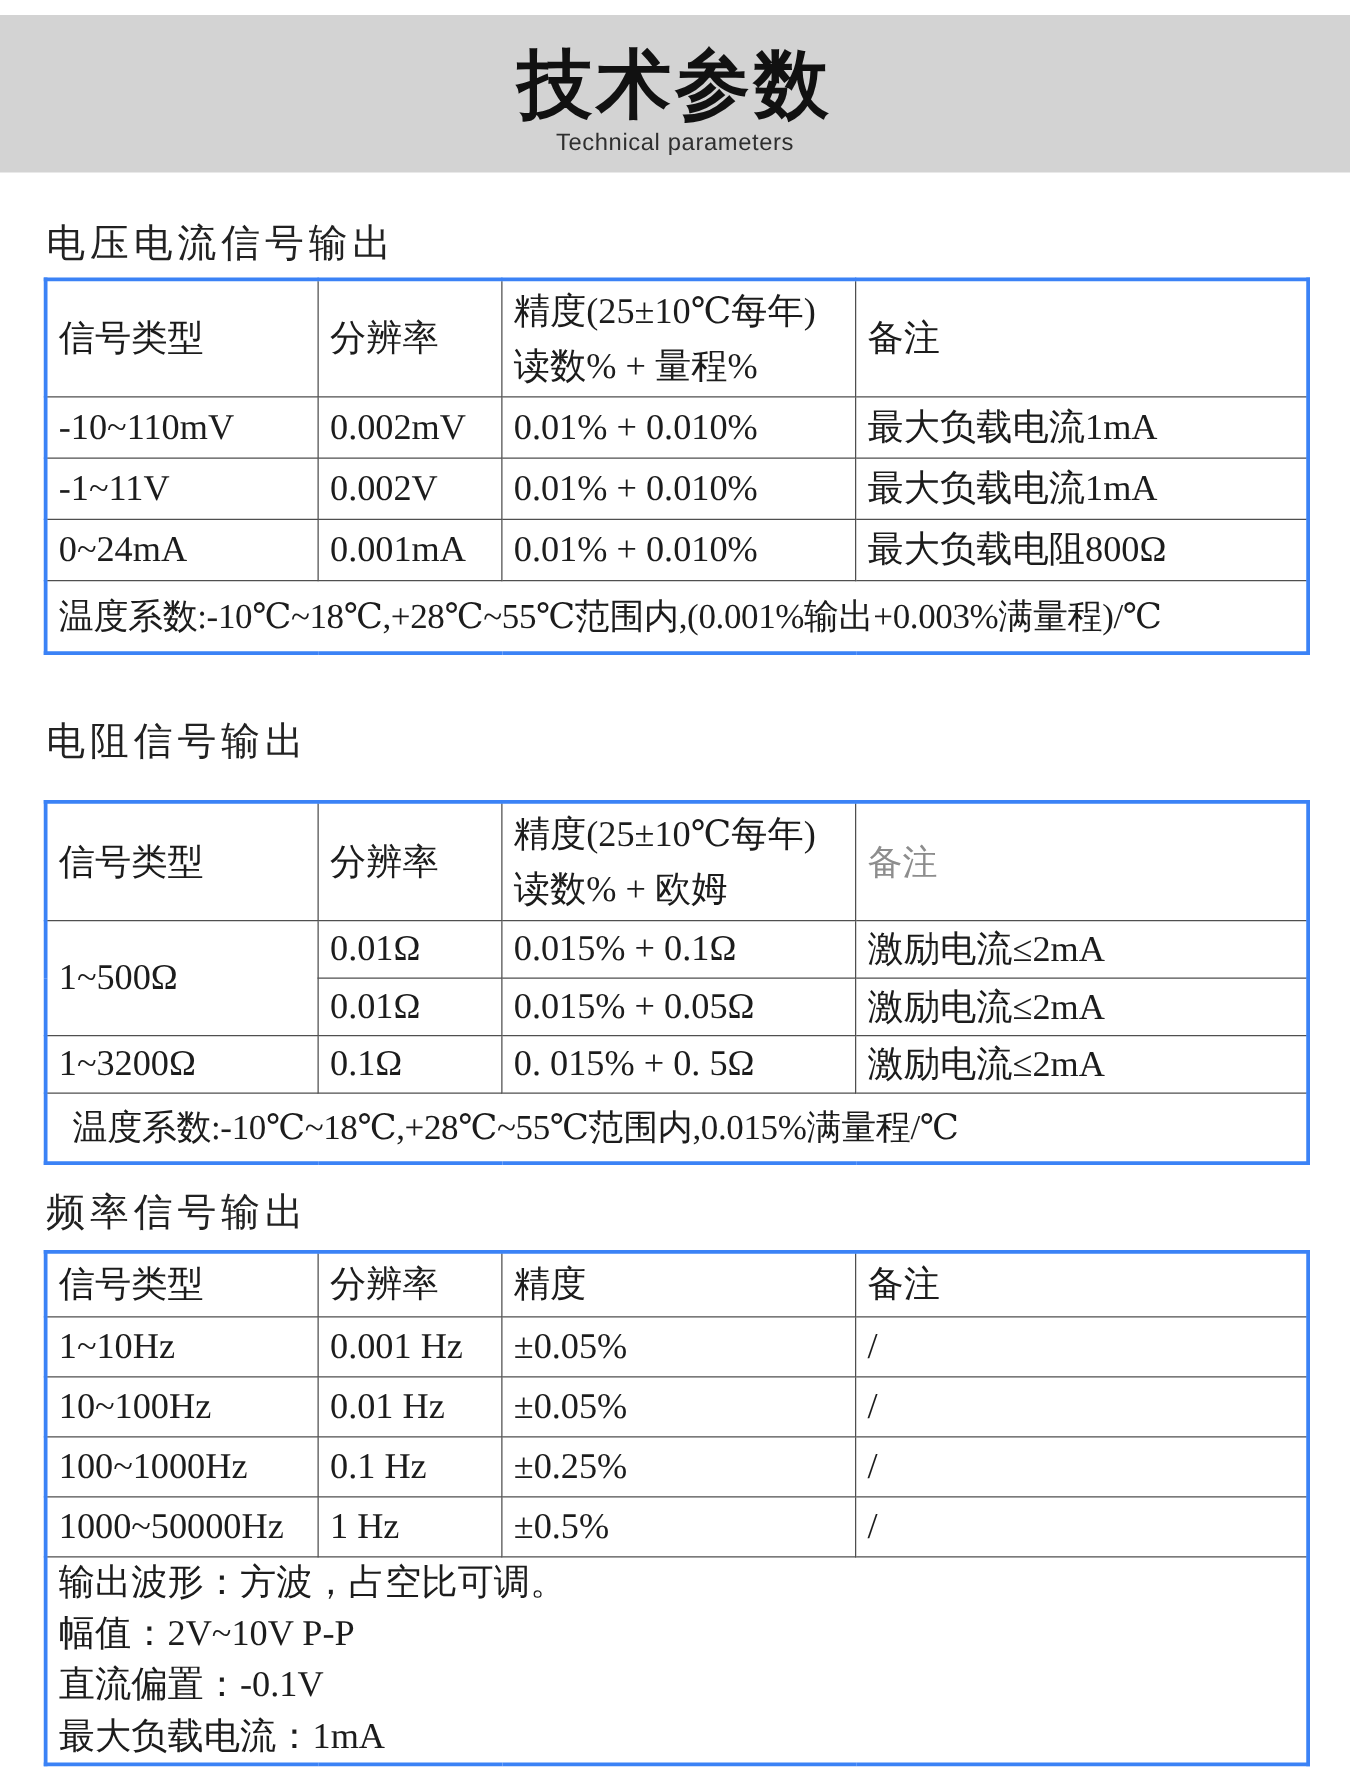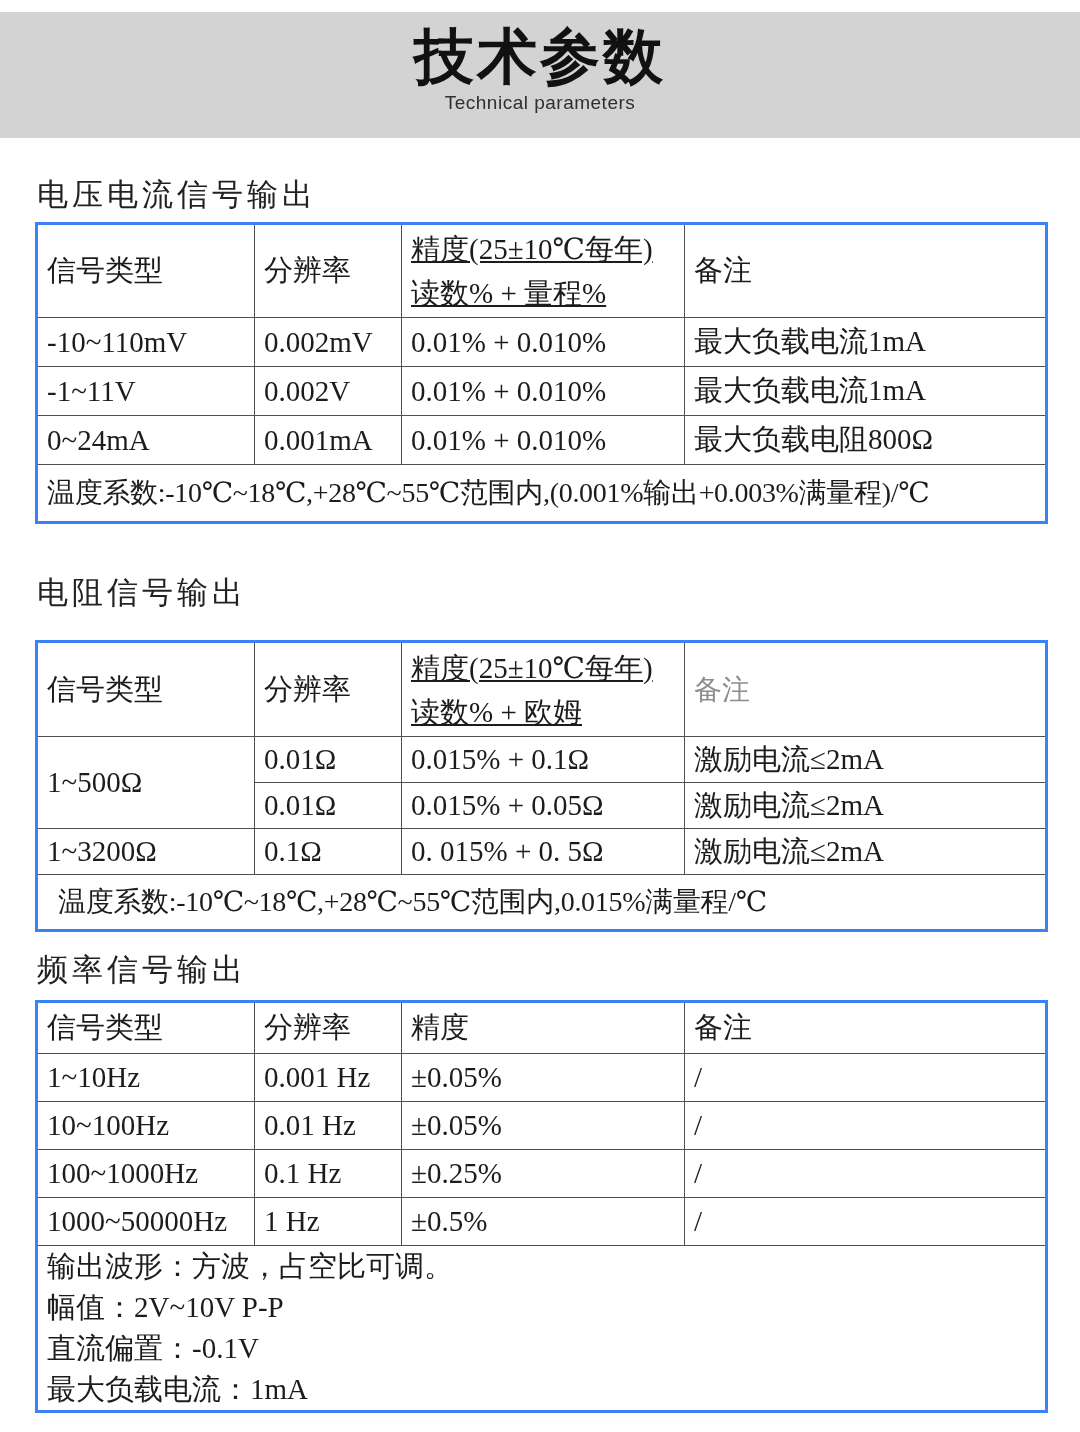--- a/index.html
+++ b/index.html
@@ -10,21 +10,21 @@
     overflow:hidden;
     font-family:"Liberation Serif","DejaVu Serif",serif;
     color:#1c1c1c;
   }
   
   .band{
     position:absolute;top:12px;left:0;width:1080px;height:126px;
     background:#d3d3d3;text-align:center;
   }
   .band .title{
-    padding-top:8px;
+    padding-top:20px;
     font-family:"DejaVu Sans","Liberation Sans",sans-serif;
     font-weight:bold;font-size:60px;line-height:72px;letter-spacing:3px;
     color:#111111;
   }
   .band .subtitle{
     font-family:Liberation Sans, sans-serif;
     font-size:19px;line-height:26px;letter-spacing:0.5px;
     color:#2f2f2f;margin-top:-2px;
   }
   
@@ -56,21 +56,21 @@
   .t1 .drow td{height:48px;}
   .t1 .frow td{height:56px;}
   .t2 .hrow td{height:93px;}
   .t2 .drow td{height:45px;}
   .t2 .frow td{height:54px;padding-left:20px;}
   .t3 .hrow td{height:50px;}
   .t3 .drow td{height:47px;}
   .t3 .frow td{height:164px;}
   td.center{text-align:left;padding:0 4px;}
   td.light-head{color:#8d8d8d;font-size:28px;}
-  .acc-line{line-height:44px;text-decoration:underline;}
+  .acc-line{line-height:44px;}
   tr.sub td{border-top-color:#9a9a9a;}
   td.footnote{font-size:28px;letter-spacing:-0.3px;}
   td.notes-cell{vertical-align:top;padding-top:8px;}
   .note-line{line-height:41px;font-size:29px;}
 </style>
 </head>
 <body>
 
 <div class="page">
 

